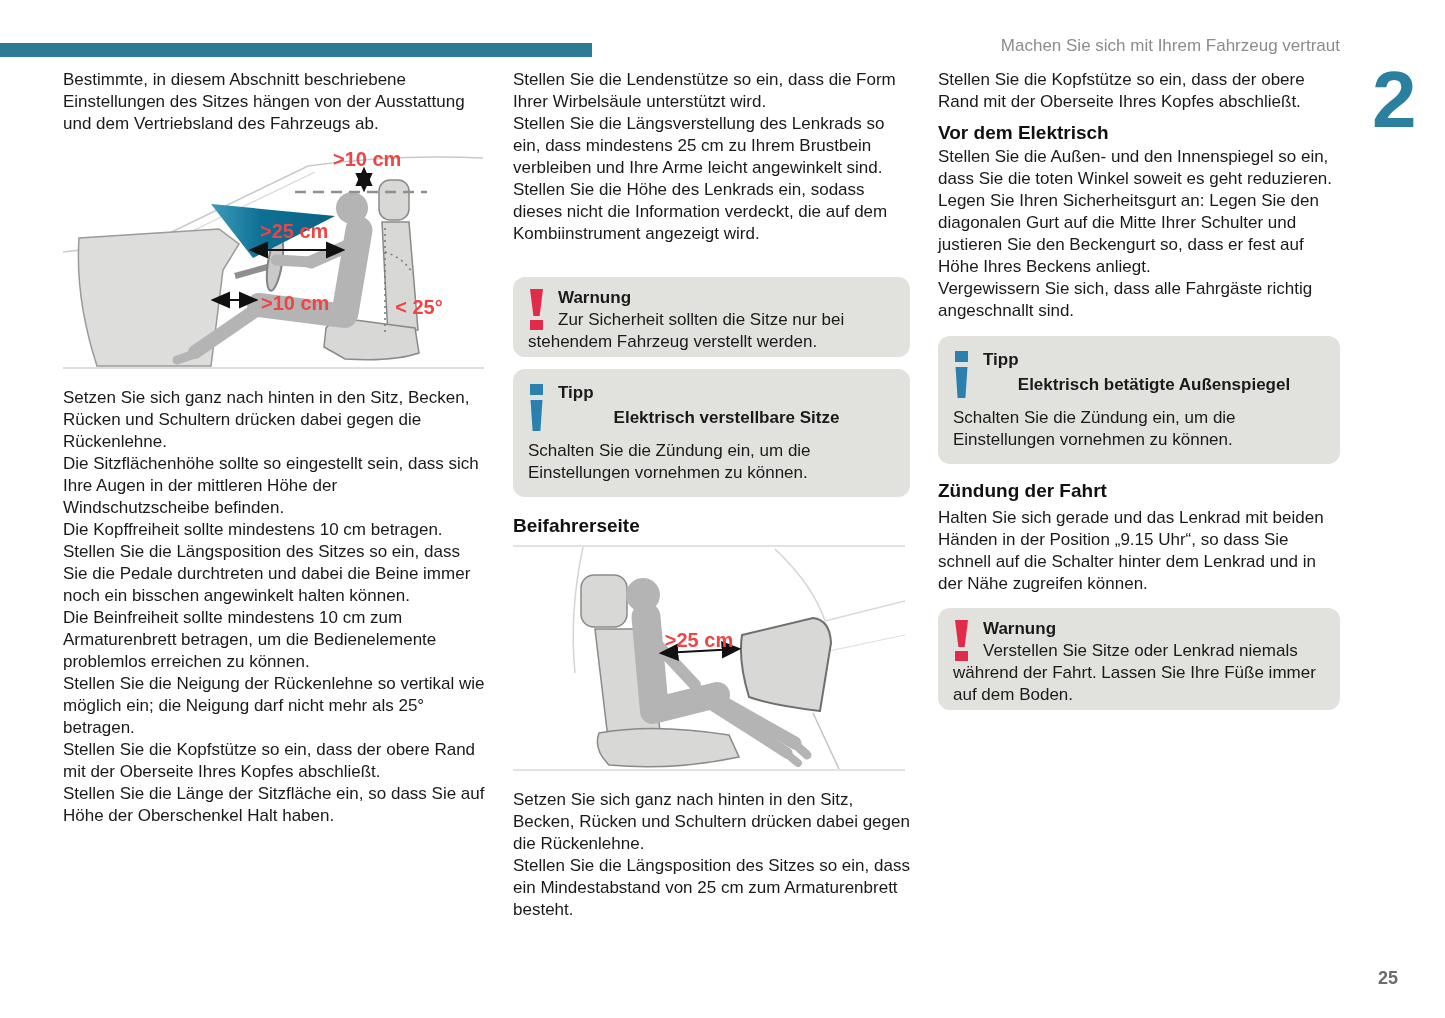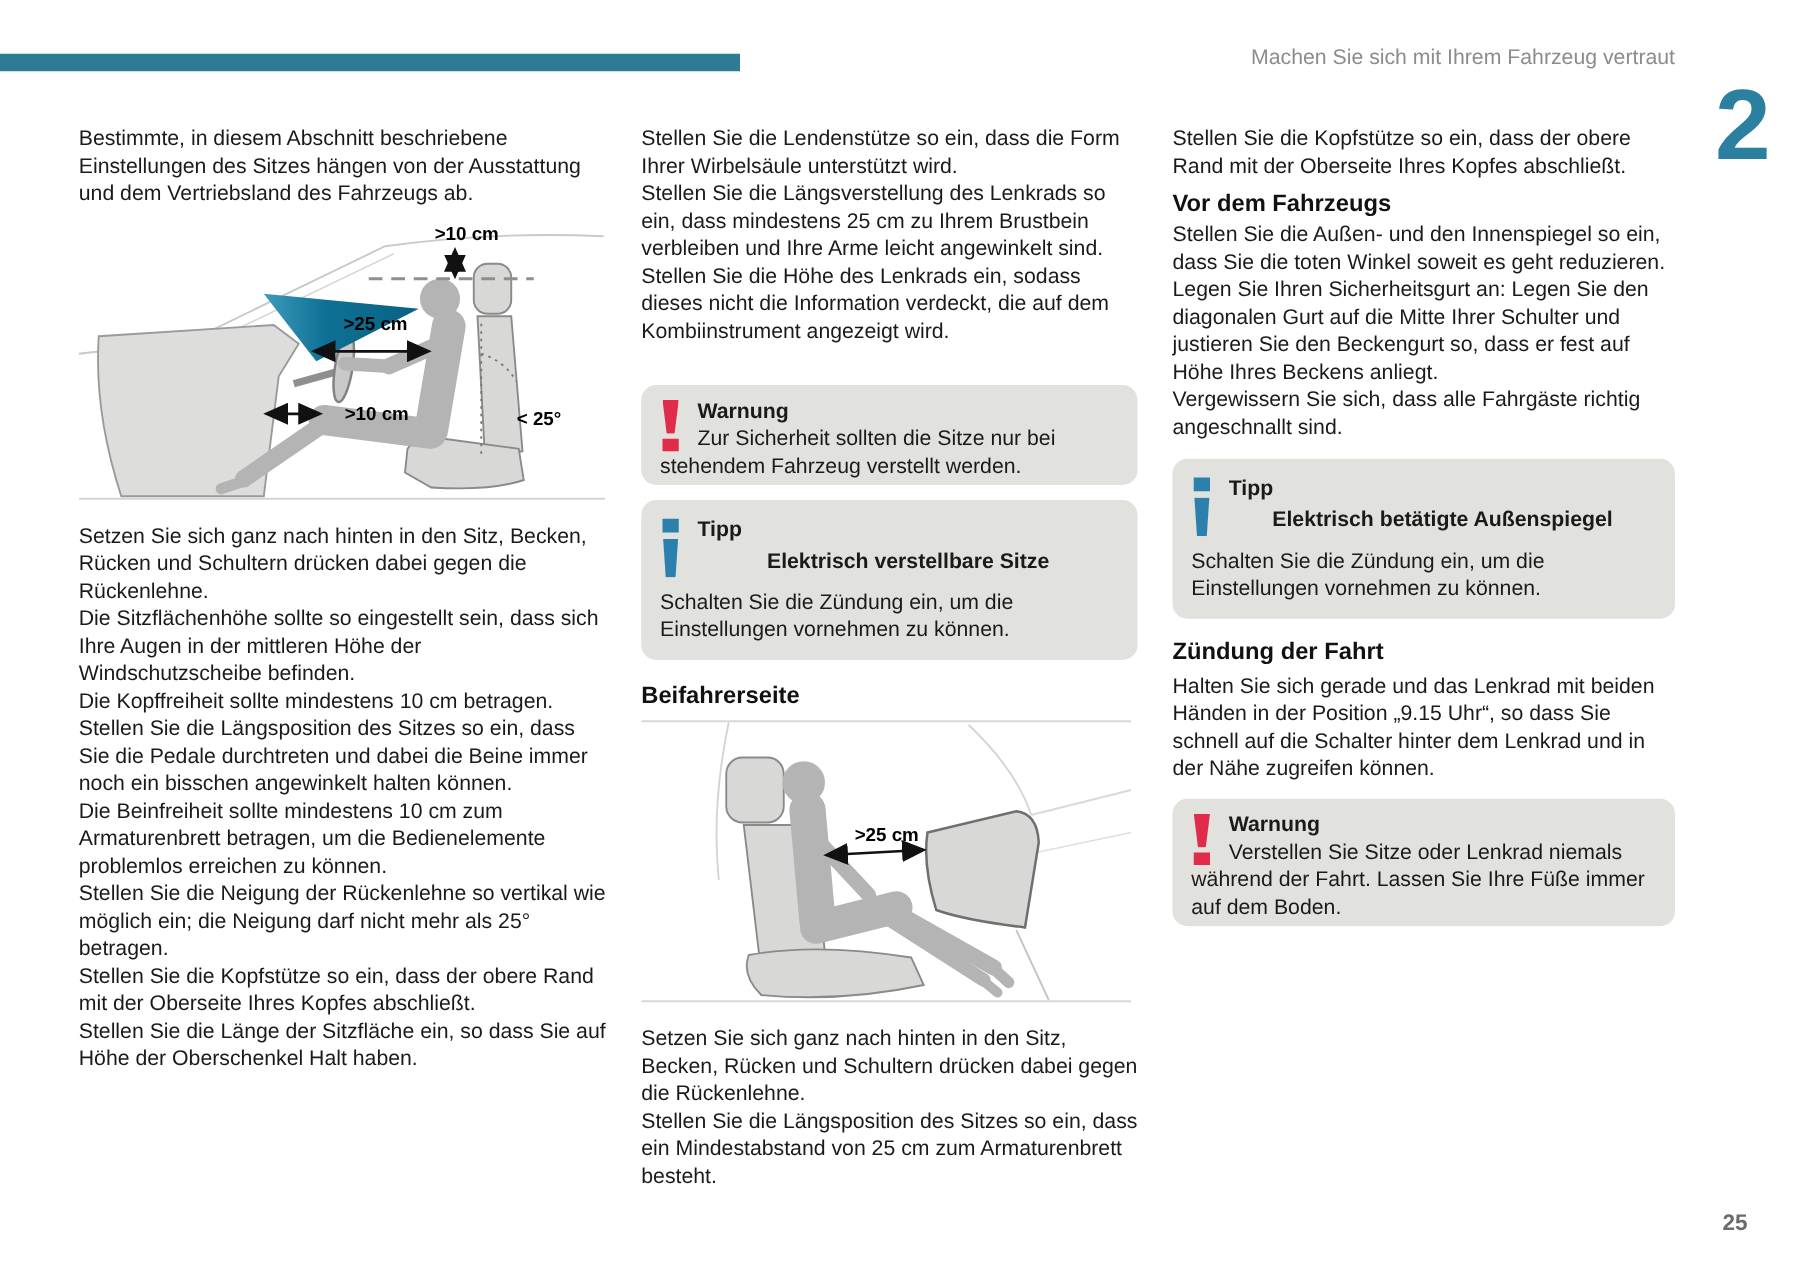--- a/index.html
+++ b/index.html
@@ -13,36 +13,36 @@
   
   .topbar { position:absolute; left:0; top:43px; width:592px; height:14px; background:#2d7b95; }
   .header-title { position:absolute; left:900px; top:36px; width:440px; text-align:right;
     font-size:17px; color:#8c8c8c; }
   .chapter-num { position:absolute; left:1372px; top:62px; font-size:80px; font-weight:bold;
     color:#2b80a0; line-height:0.95; letter-spacing:-2px; }
   .page-num { position:absolute; left:1368px; top:968px; width:40px; text-align:center;
     font-size:18px; font-weight:bold; color:#6b6b6b; }
 
   
-  .col { position:absolute; top:100px; }
+  .col { position:absolute; top:69px; }
   .col1 { left:63px;  width:425px; }
   .col2 { left:513px; width:397px; }
   .col3 { left:938px; width:402px; }
 
   .body-text { font-size:17px; line-height:22px; white-space:pre-line; }
   h3.sec { font-size:19px; line-height:22px; font-weight:bold; color:#111; }
   .col1 h3.sec { margin-top:8px; }
 
   
   .figure { position:relative; }
   .fig1 { margin-top:13px; width:421px; height:222px; }
   .fig2 { margin-top:6px; width:392px; height:230px; }
   .figure svg { position:absolute; inset:0; }
-  .fig-label { position:absolute; font-size:15px; font-weight:bold; color:#000000;
-    white-space:nowrap; text-align:right; }
+  .fig-label { position:absolute; font-size:20px; font-weight:bold; color:#ef4444;
+    white-space:nowrap; text-align:center; }
   .col1 .para2 { margin-top:17px; }
 
   
   .note-box { background:#e1e1dd; border-radius:12px; padding:10px 15px 4px; font-size:17px; }
   .warning-box { margin-top:32px; }
   .warning-box.low { margin-top:13px; }
   .tip-box { margin-top:12px; padding-top:12px; padding-bottom:13px; }
   .col3 .tip-box { margin-top:14px; }
 
   .icon-excl { float:left; width:15px; margin:2px 13px 0 2px; }
@@ -208,21 +208,21 @@
       <div class="fig-label" style="left:150px; top:86px; width:72px;">&gt;25 cm</div>
     </div>
 
     <p class="body-text para2">Setzen Sie sich ganz nach hinten in den Sitz, Becken, Rücken und Schultern drücken dabei gegen die Rückenlehne.
 Stellen Sie die Längsposition des Sitzes so ein, dass ein Mindestabstand von 25 cm zum Armaturenbrett besteht.</p>
   </div>
 
   <div class="col col3">
     <p class="body-text">Stellen Sie die Kopfstütze so ein, dass der obere Rand mit der Oberseite Ihres Kopfes abschließt.</p>
 
-    <h3 class="sec sec-vor">Vor dem Fahrzeugs</h3>
+    <h3 class="sec sec-vor">Vor dem Elektrisch</h3>
     <p class="body-text body-before">Stellen Sie die Außen- und den Innenspiegel so ein, dass Sie die toten Winkel soweit es geht reduzieren.
 Legen Sie Ihren Sicherheitsgurt an: Legen Sie den diagonalen Gurt auf die Mitte Ihrer Schulter und justieren Sie den Beckengurt so, dass er fest auf Höhe Ihres Beckens anliegt.
 Vergewissern Sie sich, dass alle Fahrgäste richtig angeschnallt sind.</p>
 
     <div class="note-box tip-box">
       <span class="icon-info">
           <i class="dot"></i>
           <i class="bar"></i>
         </span>
       <div class="tip-title">Tipp</div>

